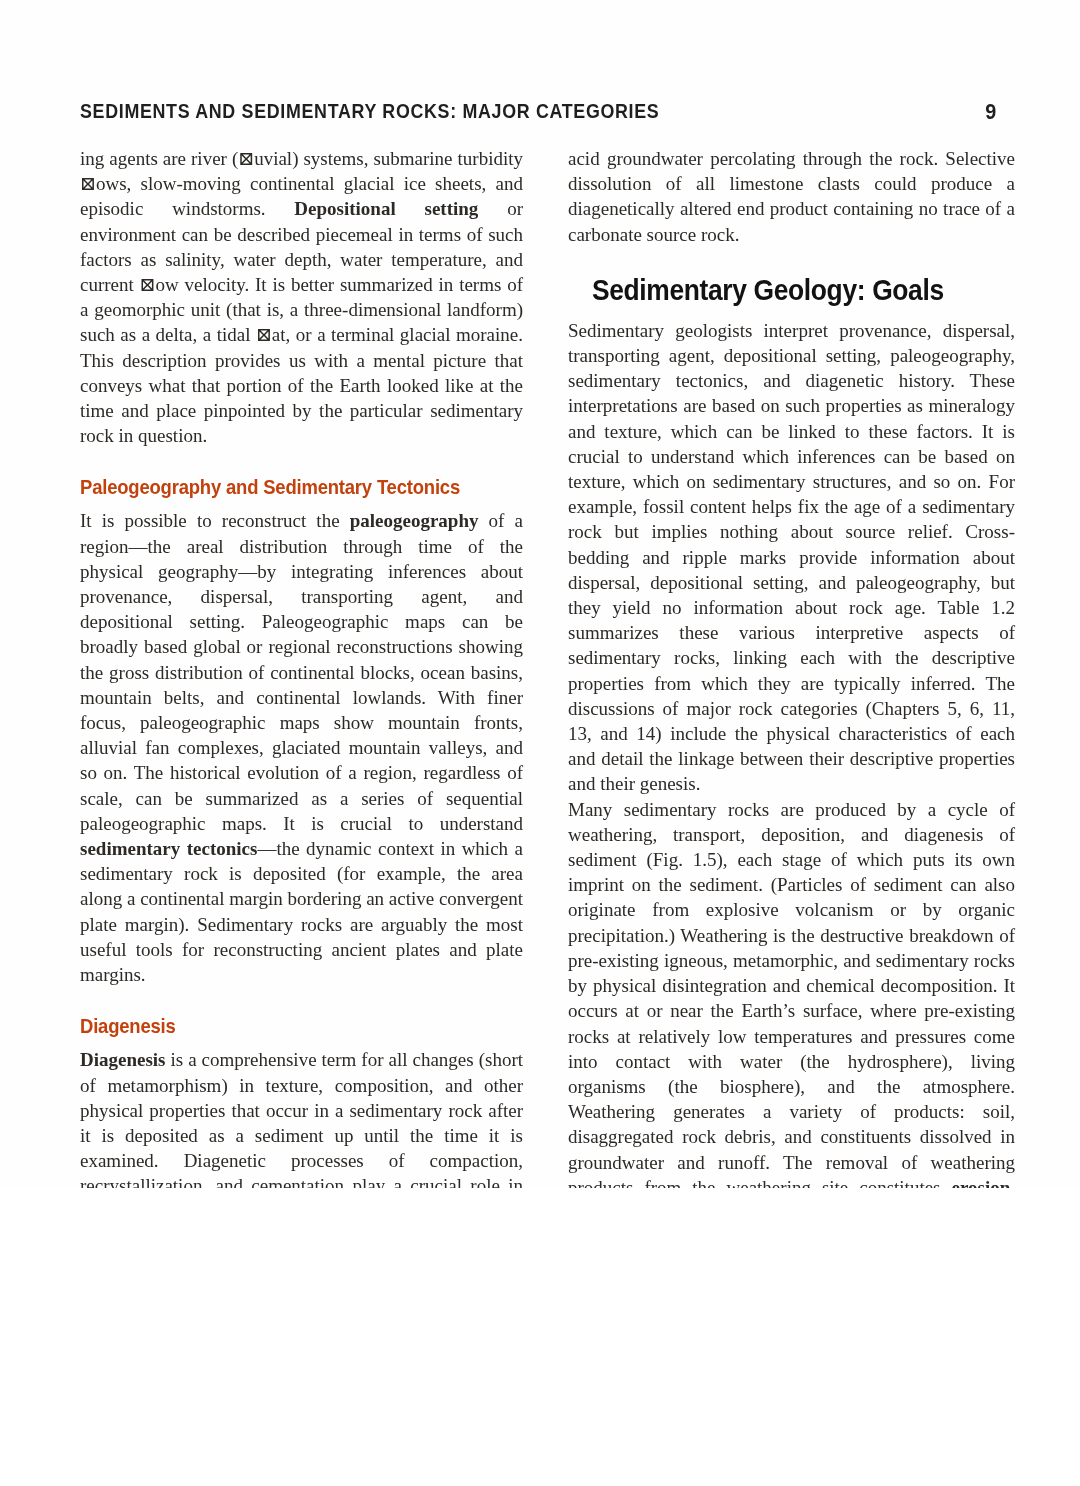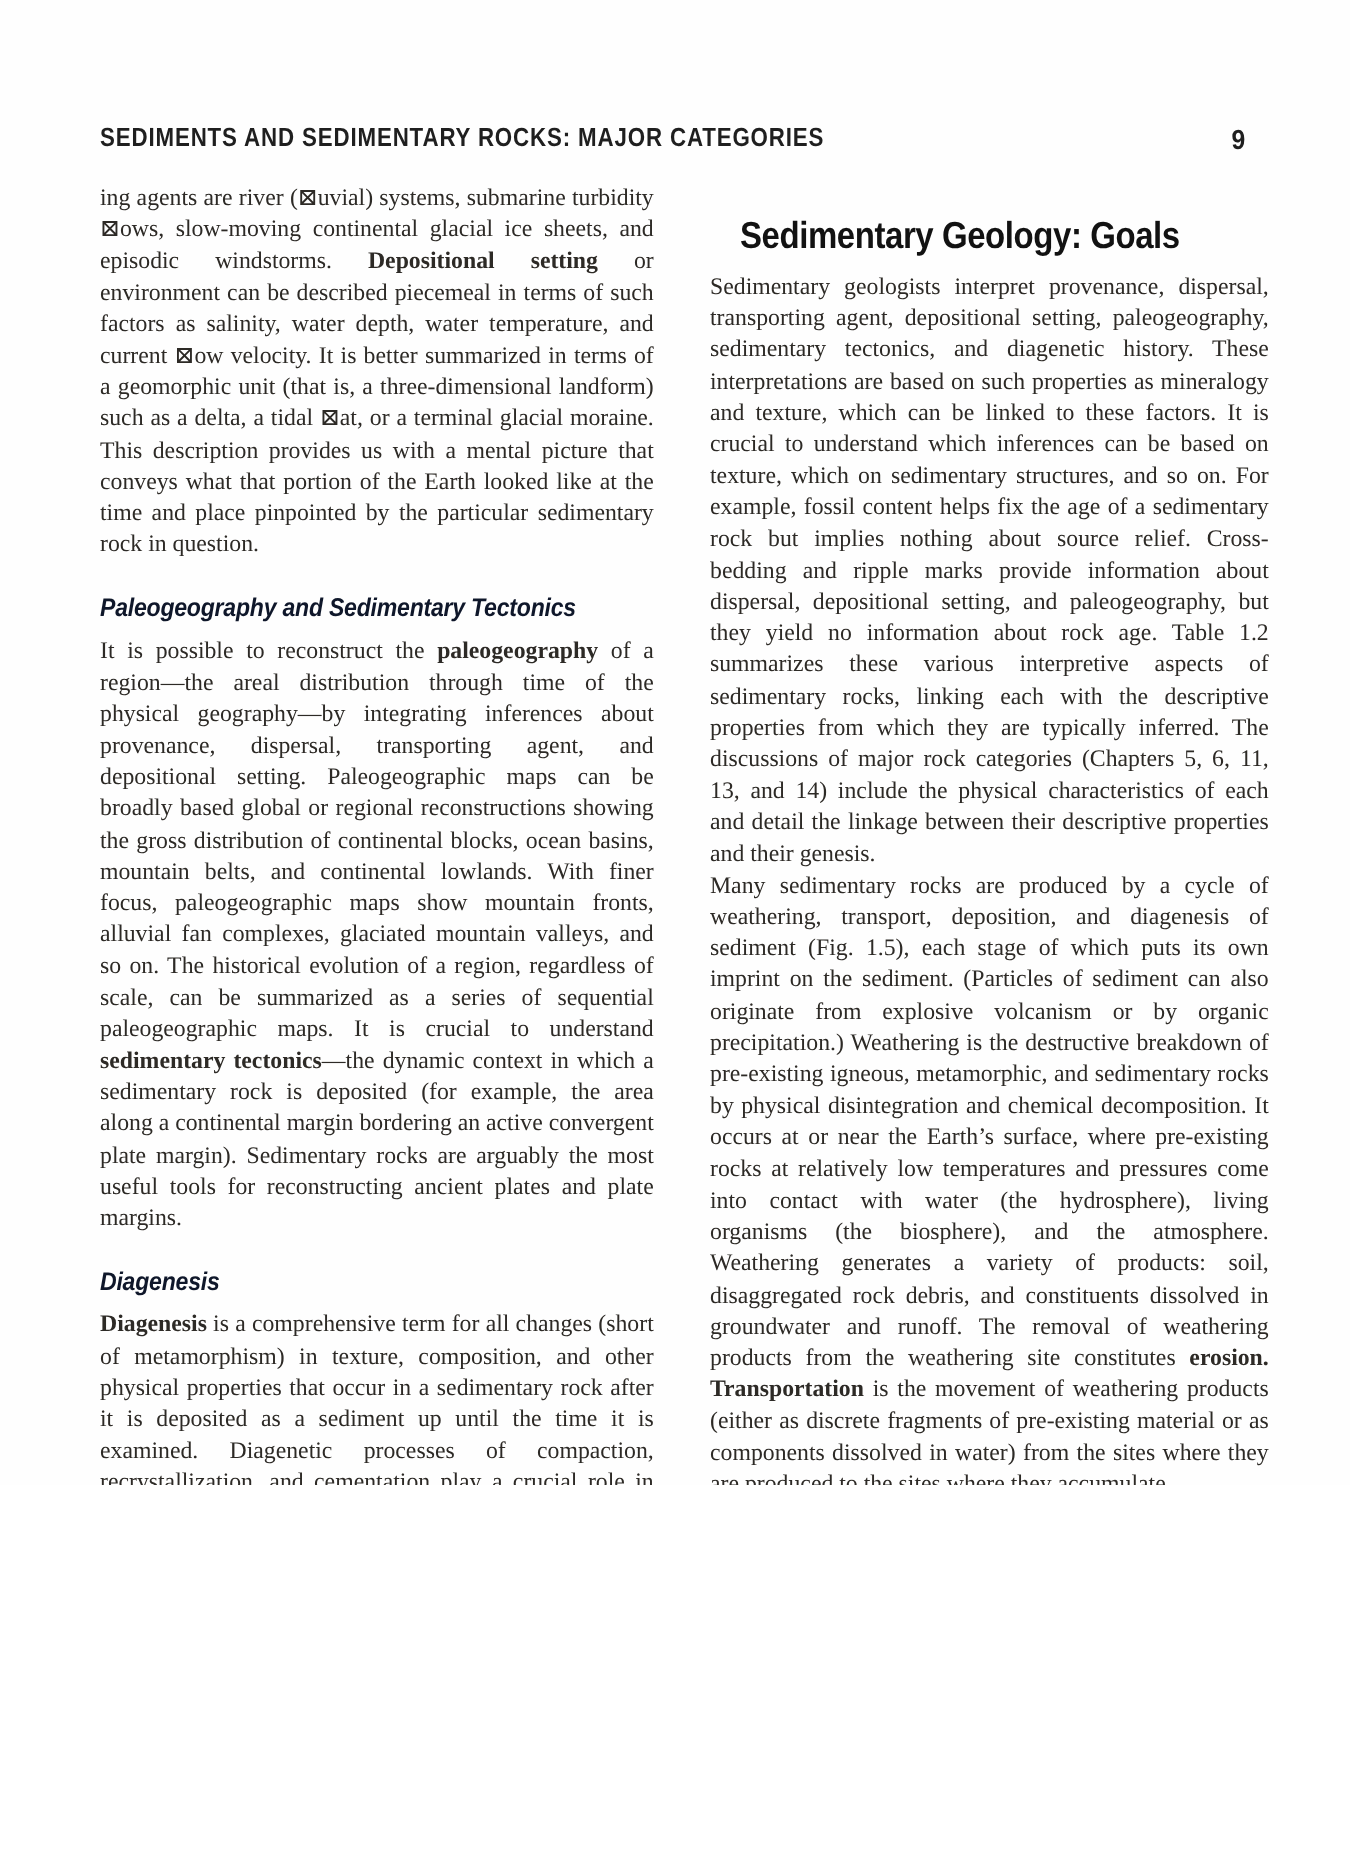--- a/index.html
+++ b/index.html
@@ -25,21 +25,21 @@
     display:flex;gap:45px;
   }
   .col{width:443px;}
   .col.right{width:447px;}
   .para{
     margin:0;text-align:justify;font-size:19px;line-height:25.2px;
     color:#2d2a26;
   }
   .para .b{font-weight:bold;}
   .sub-heading{
-    margin:27px 0 9px 0;color:#0f172a;font-style:italic;
+    margin:27px 0 9px 0;color:#c2410c;
   }
   .section-heading{
     margin:26px 0 11px 0;color:#121212;text-align:center;
   }
   .cond{
     display:inline-block;transform-origin:0 60%;white-space:pre-line;
     font-family:"Liberation Sans","DejaVu Sans",sans-serif;font-weight:700;
   }
   .sub-heading .cond{font-size:20.5px;transform:scaleX(0.9);letter-spacing:-0.2px;}
   .section-heading .cond{font-size:30px;line-height:34px;transform:scaleX(0.88);letter-spacing:-0.4px;}
@@ -65,20 +65,21 @@
 
   <div class="columns">
     <div class="col left">
         <p class="para"><span>ing agents are river (⊠uvial) systems, submarine turbidity ⊠ows, slow-moving continental glacial ice sheets, and episodic windstorms. </span><span class="b">Depositional setting</span><span> or environment can be described piecemeal in terms of such factors as salinity, water depth, water temperature, and current ⊠ow velocity. It is better summarized in terms of a geomorphic unit (that is, a three-dimensional landform) such as a delta, a tidal ⊠at, or a terminal glacial moraine. This description provides us with a mental picture that conveys what that portion of the Earth looked like at the time and place pinpointed by the particular sedimentary rock in question.</span></p>
         <div class="sub-heading"><span class="cond">Paleogeography and Sedimentary Tectonics</span></div>
         <p class="para"><span>It is possible to reconstruct the </span><span class="b">paleogeography</span><span> of a region—the areal distribution through time of the physical geography—by integrating inferences about provenance, dispersal, transporting agent, and depositional setting. Paleogeographic maps can be broadly based global or regional reconstructions showing the gross distribution of continental blocks, ocean basins, mountain belts, and continental lowlands. With finer focus, paleogeographic maps show mountain fronts, alluvial fan complexes, glaciated mountain valleys, and so on. The historical evolution of a region, regardless of scale, can be summarized as a series of sequential paleogeographic maps. It is crucial to understand </span><span class="b">sedimentary tectonics</span><span>—the dynamic context in which a sedimentary rock is deposited (for example, the area along a continental margin bordering an active convergent plate margin). Sedimentary rocks are arguably the most useful tools for reconstructing ancient plates and plate margins.</span></p>
         <div class="sub-heading"><span class="cond">Diagenesis</span></div>
         <p class="para"><span class="b">Diagenesis</span><span> is a comprehensive term for all changes (short of metamorphism) in texture, composition, and other physical properties that occur in a sedimentary rock after it is deposited as a sediment up until the time it is examined. Diagenetic processes of compaction, recrystallization, and cementation play a crucial role in converting sediment to sedimentary rock. They can also alter or obscure the original sedimentary rock texture, composition, color, and sedimentary structures, thus making it impossible to know what such properties were like originally. For example, a sandstone originally composed of roughly equivalent proportions of limestone and volcanic rock clasts might be altered long after deposition by</span></p>
       </div>
     <div class="col right">
+        <p class="para"><span>acid groundwater percolating through the rock. Selective dissolution of all limestone clasts could produce a diagenetically altered end product containing no trace of a carbonate source rock.</span></p>
         <div class="section-heading"><span class="cond">Sedimentary Geology: Goals</span></div>
         <p class="para"><span>Sedimentary geologists interpret provenance, dispersal, transporting agent, depositional setting, paleogeography, sedimentary tectonics, and diagenetic history. These interpretations are based on such properties as mineralogy and texture, which can be linked to these factors. It is crucial to understand which inferences can be based on texture, which on sedimentary structures, and so on. For example, fossil content helps fix the age of a sedimentary rock but implies nothing about source relief. Cross-bedding and ripple marks provide information about dispersal, depositional setting, and paleogeography, but they yield no information about rock age. Table 1.2 summarizes these various interpretive aspects of sedimentary rocks, linking each with the descriptive properties from which they are typically inferred. The discussions of major rock categories (Chapters 5, 6, 11, 13, and 14) include the physical characteristics of each and detail the linkage between their descriptive properties and their genesis.</span></p>
         <p class="para"><span>Many sedimentary rocks are produced by a cycle of weathering, transport, deposition, and diagenesis of sediment (Fig. 1.5), each stage of which puts its own imprint on the sediment. (Particles of sediment can also originate from explosive volcanism or by organic precipitation.) Weathering is the destructive breakdown of pre-existing igneous, metamorphic, and sedimentary rocks by physical disintegration and chemical decomposition. It occurs at or near the Earth’s surface, where pre-existing rocks at relatively low temperatures and pressures come into contact with water (the hydrosphere), living organisms (the biosphere), and the atmosphere. Weathering generates a variety of products: soil, disaggregated rock debris, and constituents dissolved in groundwater and runoff. The removal of weathering products from the weathering site constitutes </span><span class="b">erosion. Transportation</span><span> is the movement of weathering products (either as discrete fragments of pre-existing material or as components dissolved in water) from the sites where they are produced to the sites where they accumulate.</span></p>
       </div>
   </div>
 
   <div class="watermark">
 
     <svg width="48" height="48" viewBox="0 0 48 48">
       <path fill="#8f8f8f" d="M19 7C10.7 7 4 12.6 4 19.5c0 3.9 2.1 7.3 5.4 9.6l-1.3 4.3 4.8-2.5c1.9.6 4 1 6.1 1 .4 0 .8 0 1.2-.1-.5-1.2-.8-2.5-.8-3.9 0-6.3 5.9-11.3 13.2-11.3h.9C32.2 11 26.2 7 19 7z"></path>

